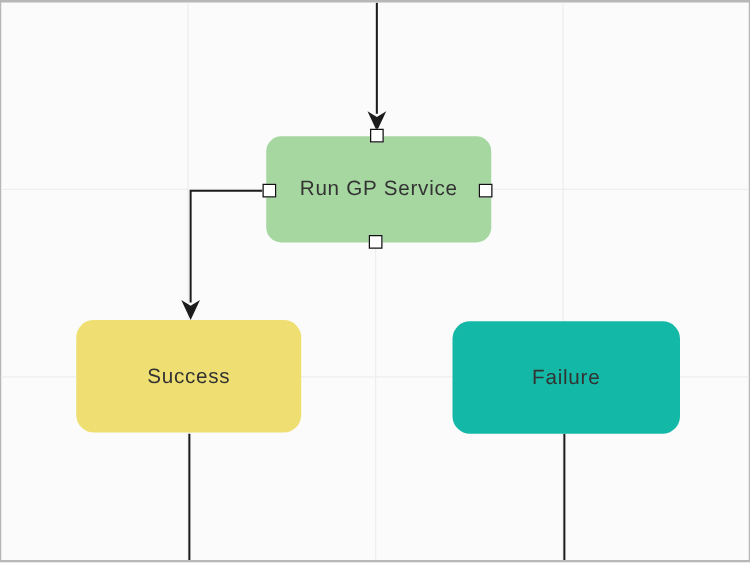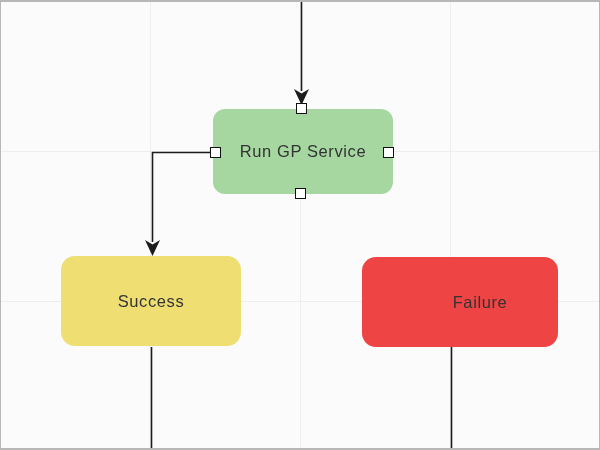--- a/index.html
+++ b/index.html
@@ -67,24 +67,23 @@
     border-radius: 12px;
   }
   .node-success {
     left: 60px; top: 254px;
     width: 180px; height: 90px;
     background: #efdf73;
     border-radius: 14px;
   }
   .node-failure {
     left: 361px; top: 255px;
-    width: 156px; height: 90px;
-    background: #ef4444;
+    width: 182px; height: 90px;
+    background: #14b8a6;
     border-radius: 14px;
-    padding-left: 40px;
   }
 
   
   .handle {
     position: absolute;
     z-index: 4;
     box-sizing: border-box;
     width: 11px; height: 11px;
     background: #ffffff;
     border: 1.8px solid #111111;

